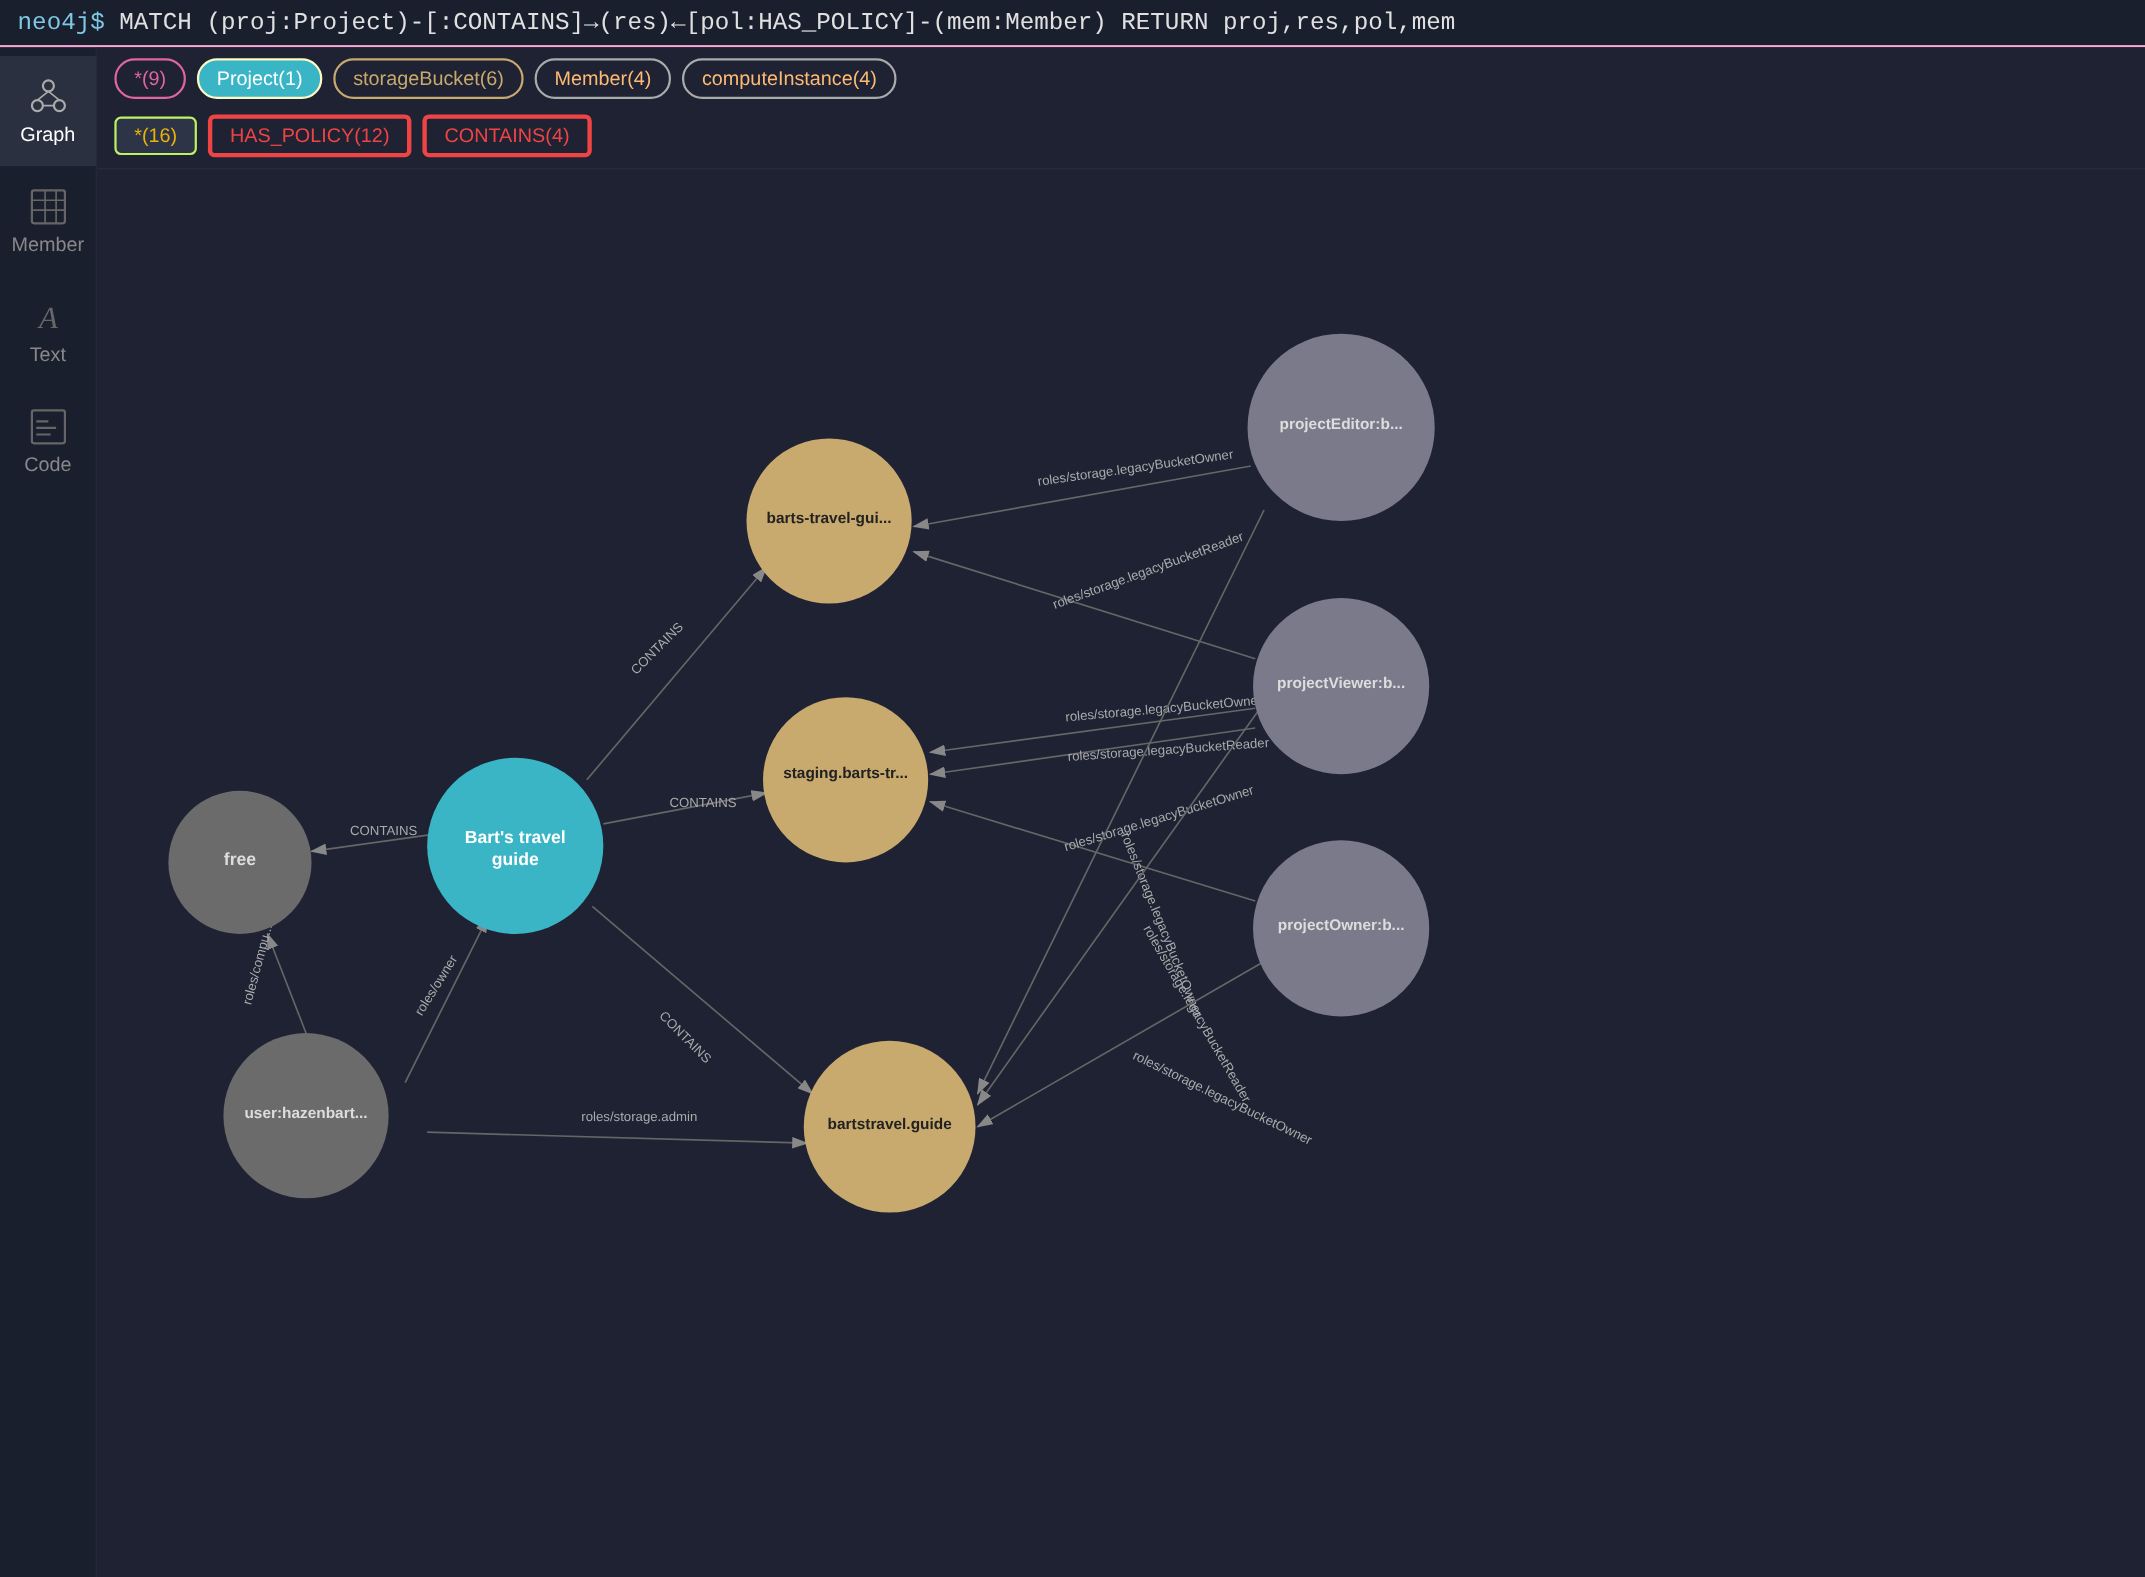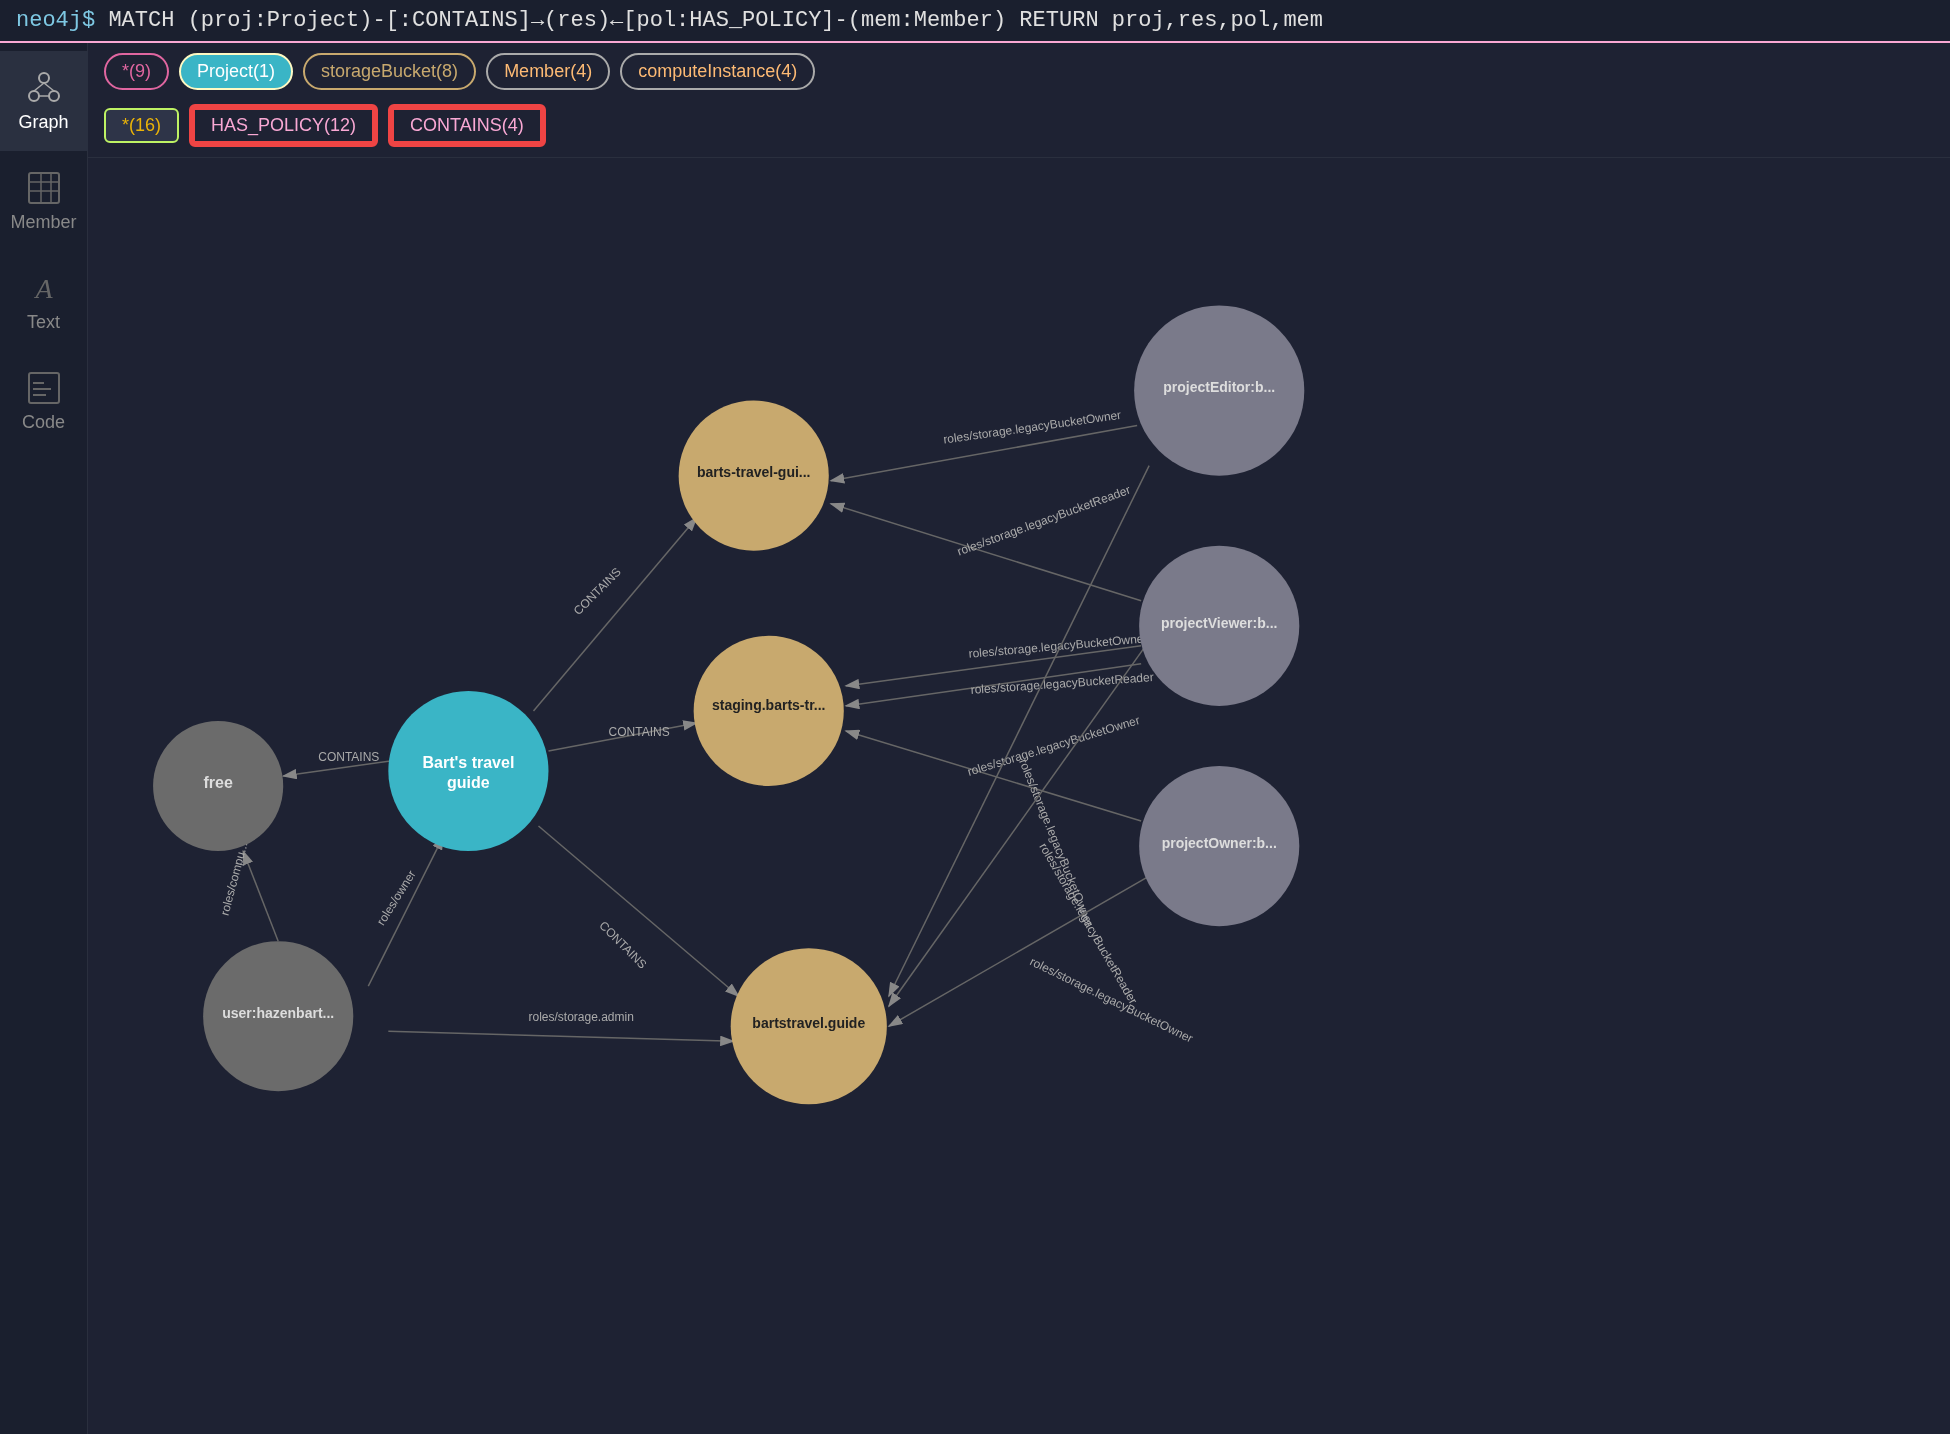--- a/index.html
+++ b/index.html
@@ -124,22 +124,22 @@
     }
     .rel-badge {
       display: inline-flex;
       align-items: center;
       padding: 5px 16px;
       border-radius: 6px;
       font-size: 18px;
       font-family: Arial, sans-serif;
       cursor: pointer;
       font-weight: 500;
-      border: 6px solid #ef4444;
-      color: #f9a8d4;
+      border: 4px solid #ef4444;
+      color: #ef4444;
       background: transparent;
     }
     .rel-badge-count {
       background: #2e3448;
       color: #eab308;
       border: 2px solid #bef264;
     }
 
     
     .graph-canvas {
@@ -220,21 +220,21 @@
       </svg>
       <span class="label">Code</span>
     </div>
   </div>
 
   <div class="graph-area">
 
     <div class="filter-bar">
       <span class="badge badge-pink">*(9)</span>
       <span class="badge badge-cyan">Project(1)</span>
-      <span class="badge badge-yellow">storageBucket(8)</span>
+      <span class="badge badge-yellow">storageBucket(6)</span>
       <span class="badge badge-gray">Member(4)</span>
       <span class="badge badge-gray">computeInstance(4)</span>
 
       <div style="flex-basis:100%; display:flex; gap:10px; align-items:center; margin-top:4px;">
         <span class="rel-badge rel-badge-count">*(16)</span>
         <span class="rel-badge">HAS_POLICY(12)</span>
         <span class="rel-badge">CONTAINS(4)</span>
       </div>
     </div>
 

